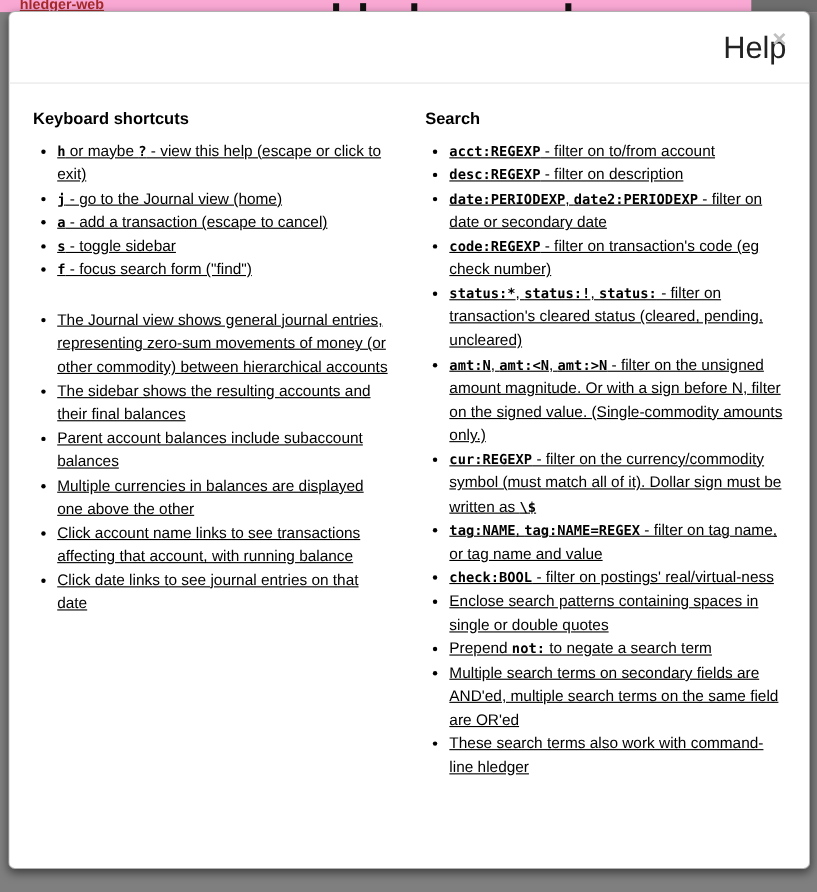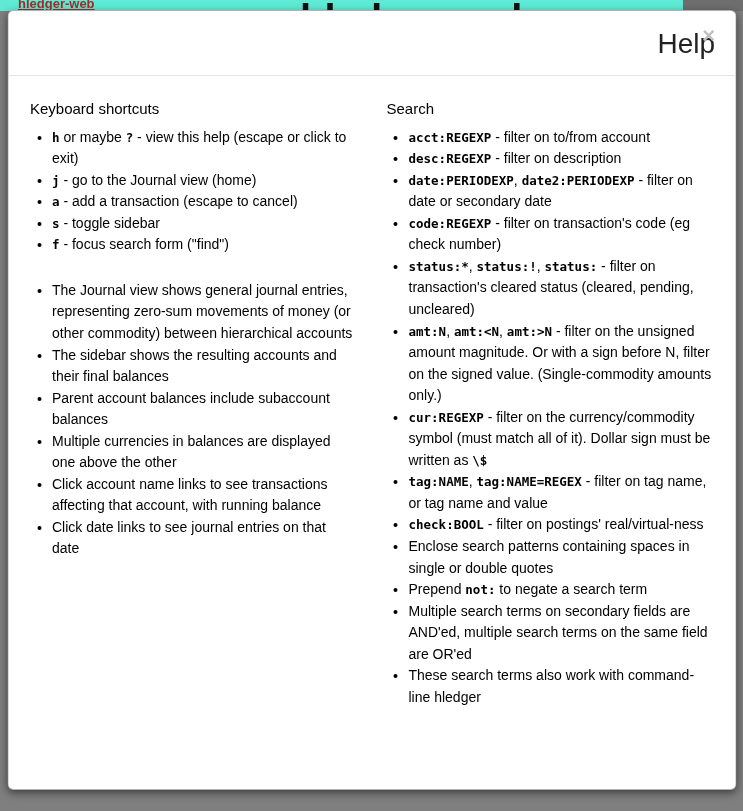--- a/index.html
+++ b/index.html
@@ -10,21 +10,21 @@
     color: #000;
     background: #fff;
     position: relative;
   }
 
   
   .page-strip {
     position: absolute;
     top: 0; left: 0; right: 0;
     height: 11px;
-    background: #5eead4;
+    background: #f9a8d4;
     overflow: hidden;
     z-index: 2;
   }
   .brand-link {
     position: absolute;
     left: 18px;
     top: -4px;
     font-size: 13px;
     font-weight: bold;
     color: #a52a2a;
@@ -98,29 +98,30 @@
   .modal-body {
     display: flex;
     padding: 12px 7px 25px 7px;
   }
   .help-col {
     width: 50%;
     padding: 0 15px;
   }
   .section-heading {
     font-size: 15px;
-    font-weight: 400;
+    font-weight: 700;
     color: #000;
     margin-top: 16px;
   }
   .section-heading:first-child { margin-top: 12px; }
   .help-col ul {
     margin: 10px 0 24px 0;
     padding-left: 22px;
     list-style: disc;
+    text-decoration: underline;
   }
   .help-col ul:last-child { margin-bottom: 0; }
   .help-col li {
     line-height: 1.54;
   }
   code {
     font-family: "DejaVu Sans Mono", monospace;
     font-weight: bold;
     font-size: 12.5px;
     color: #000;

